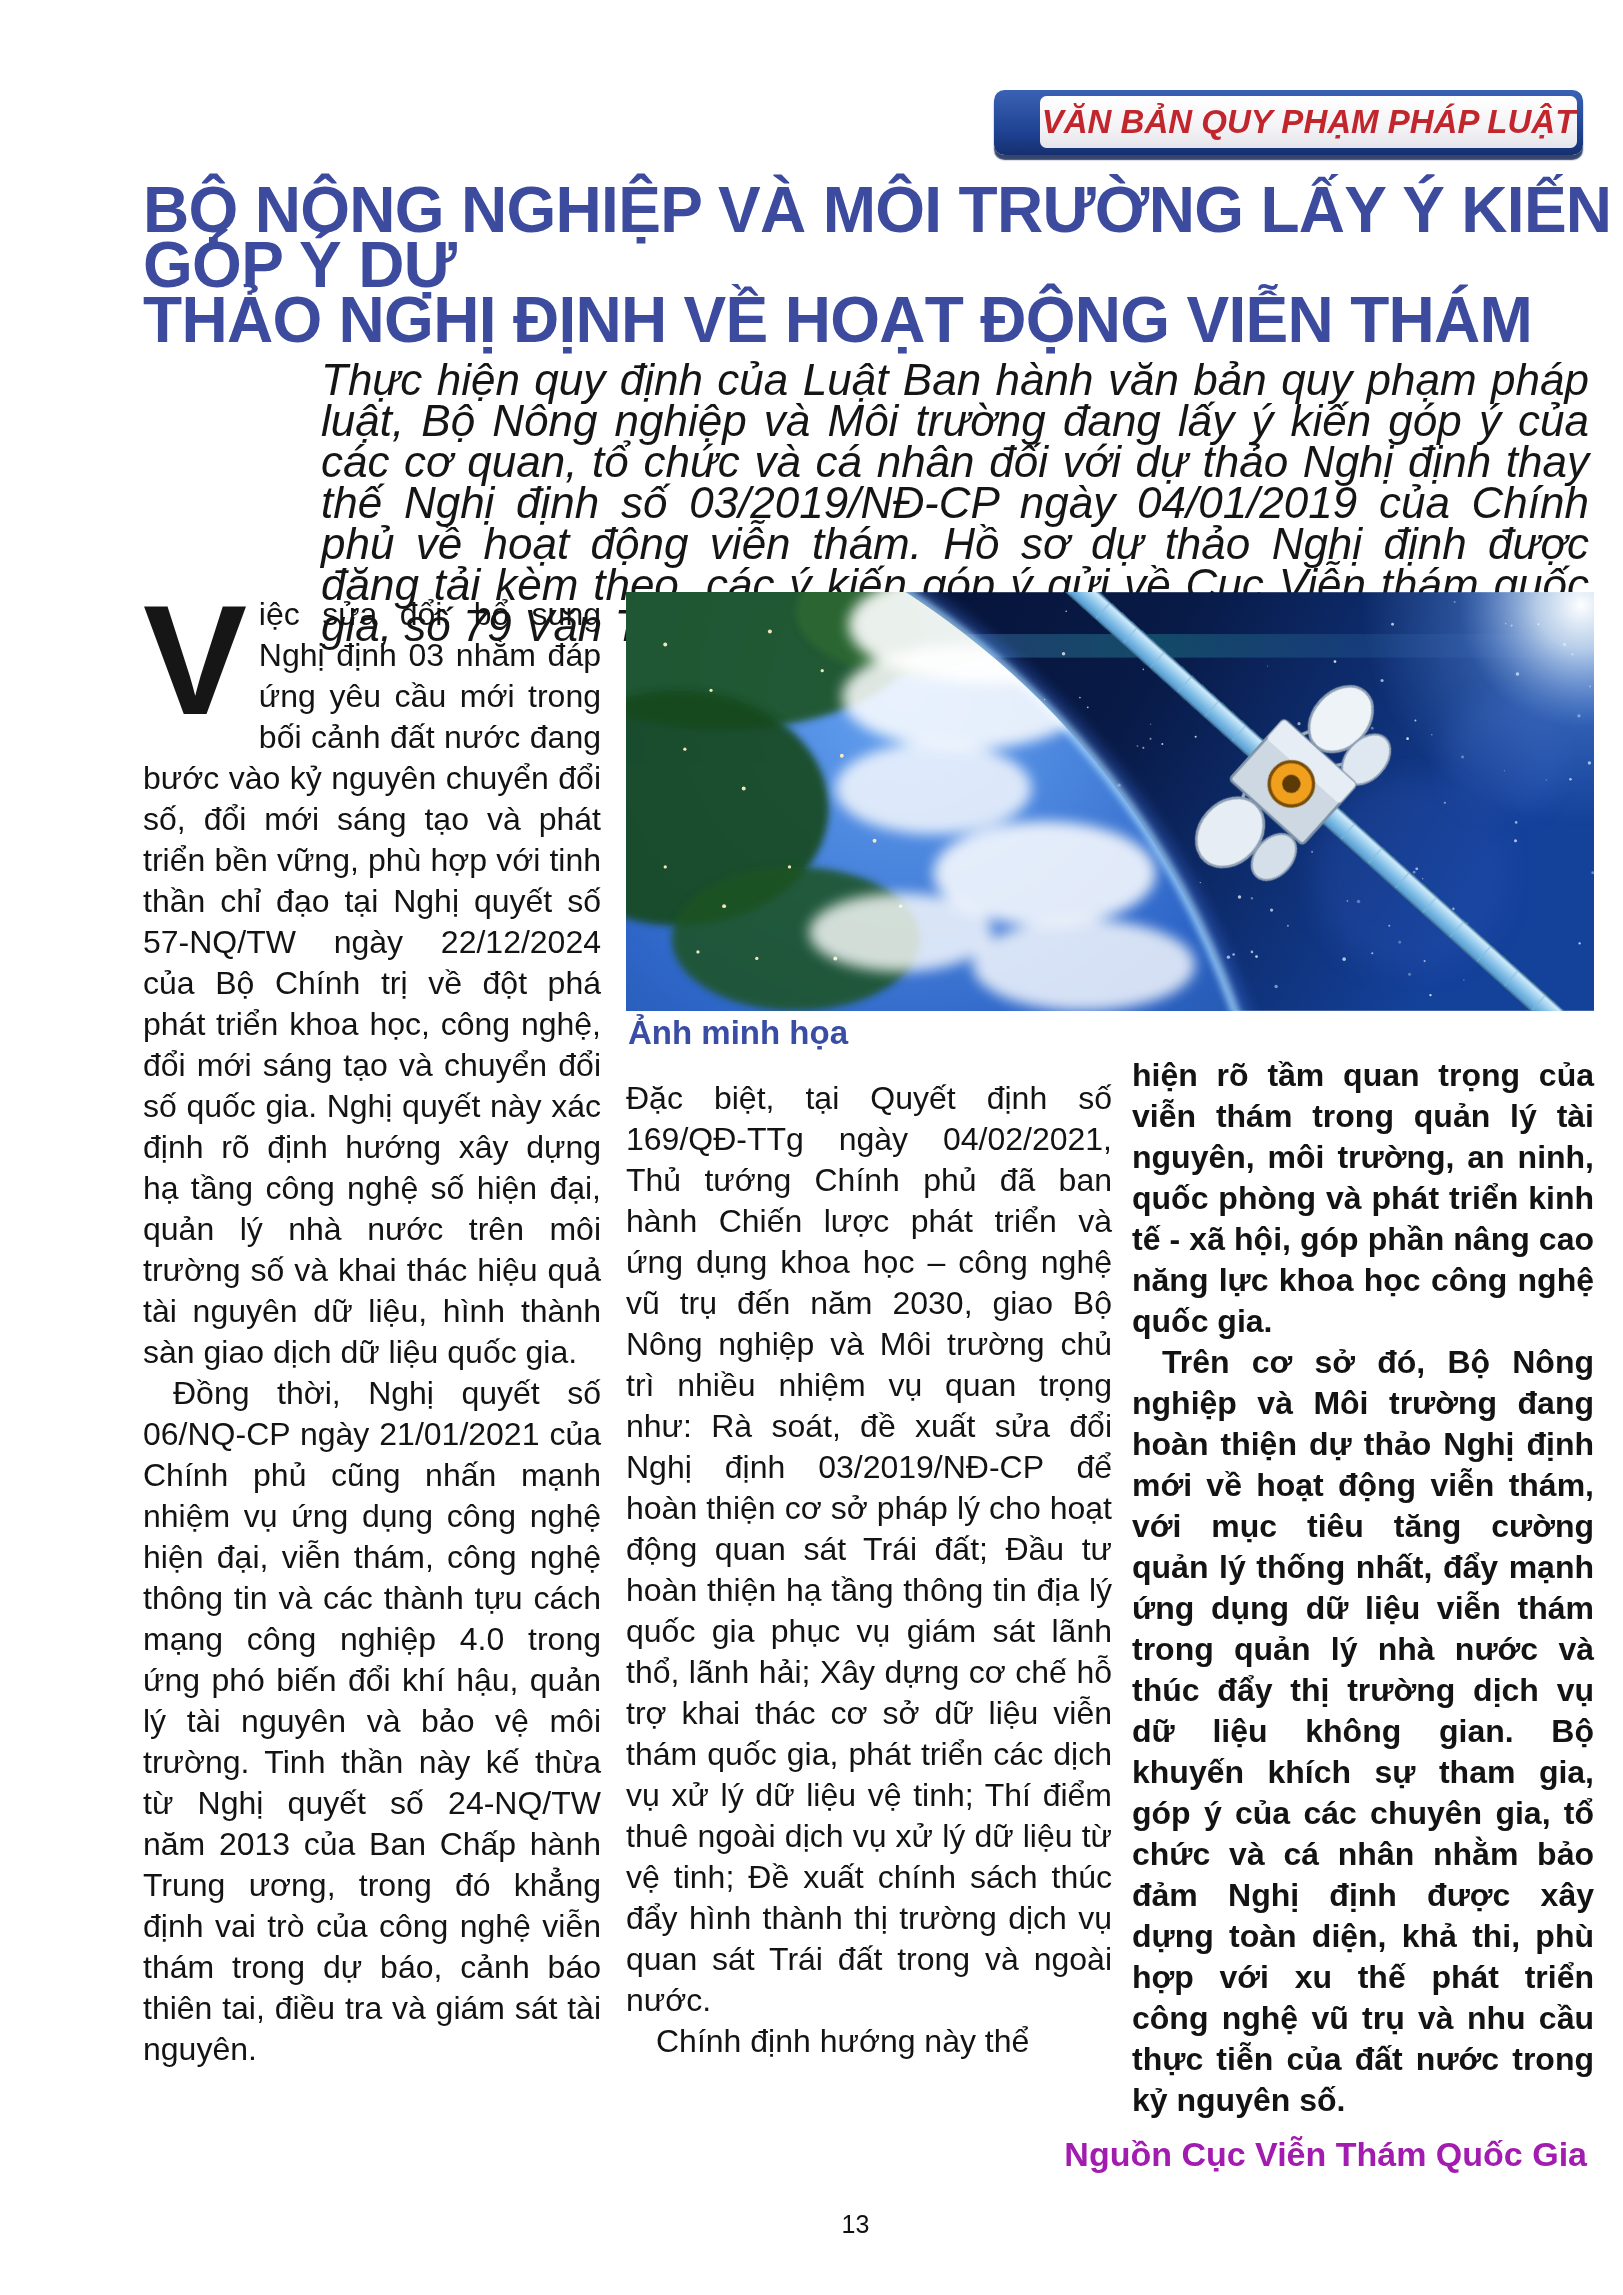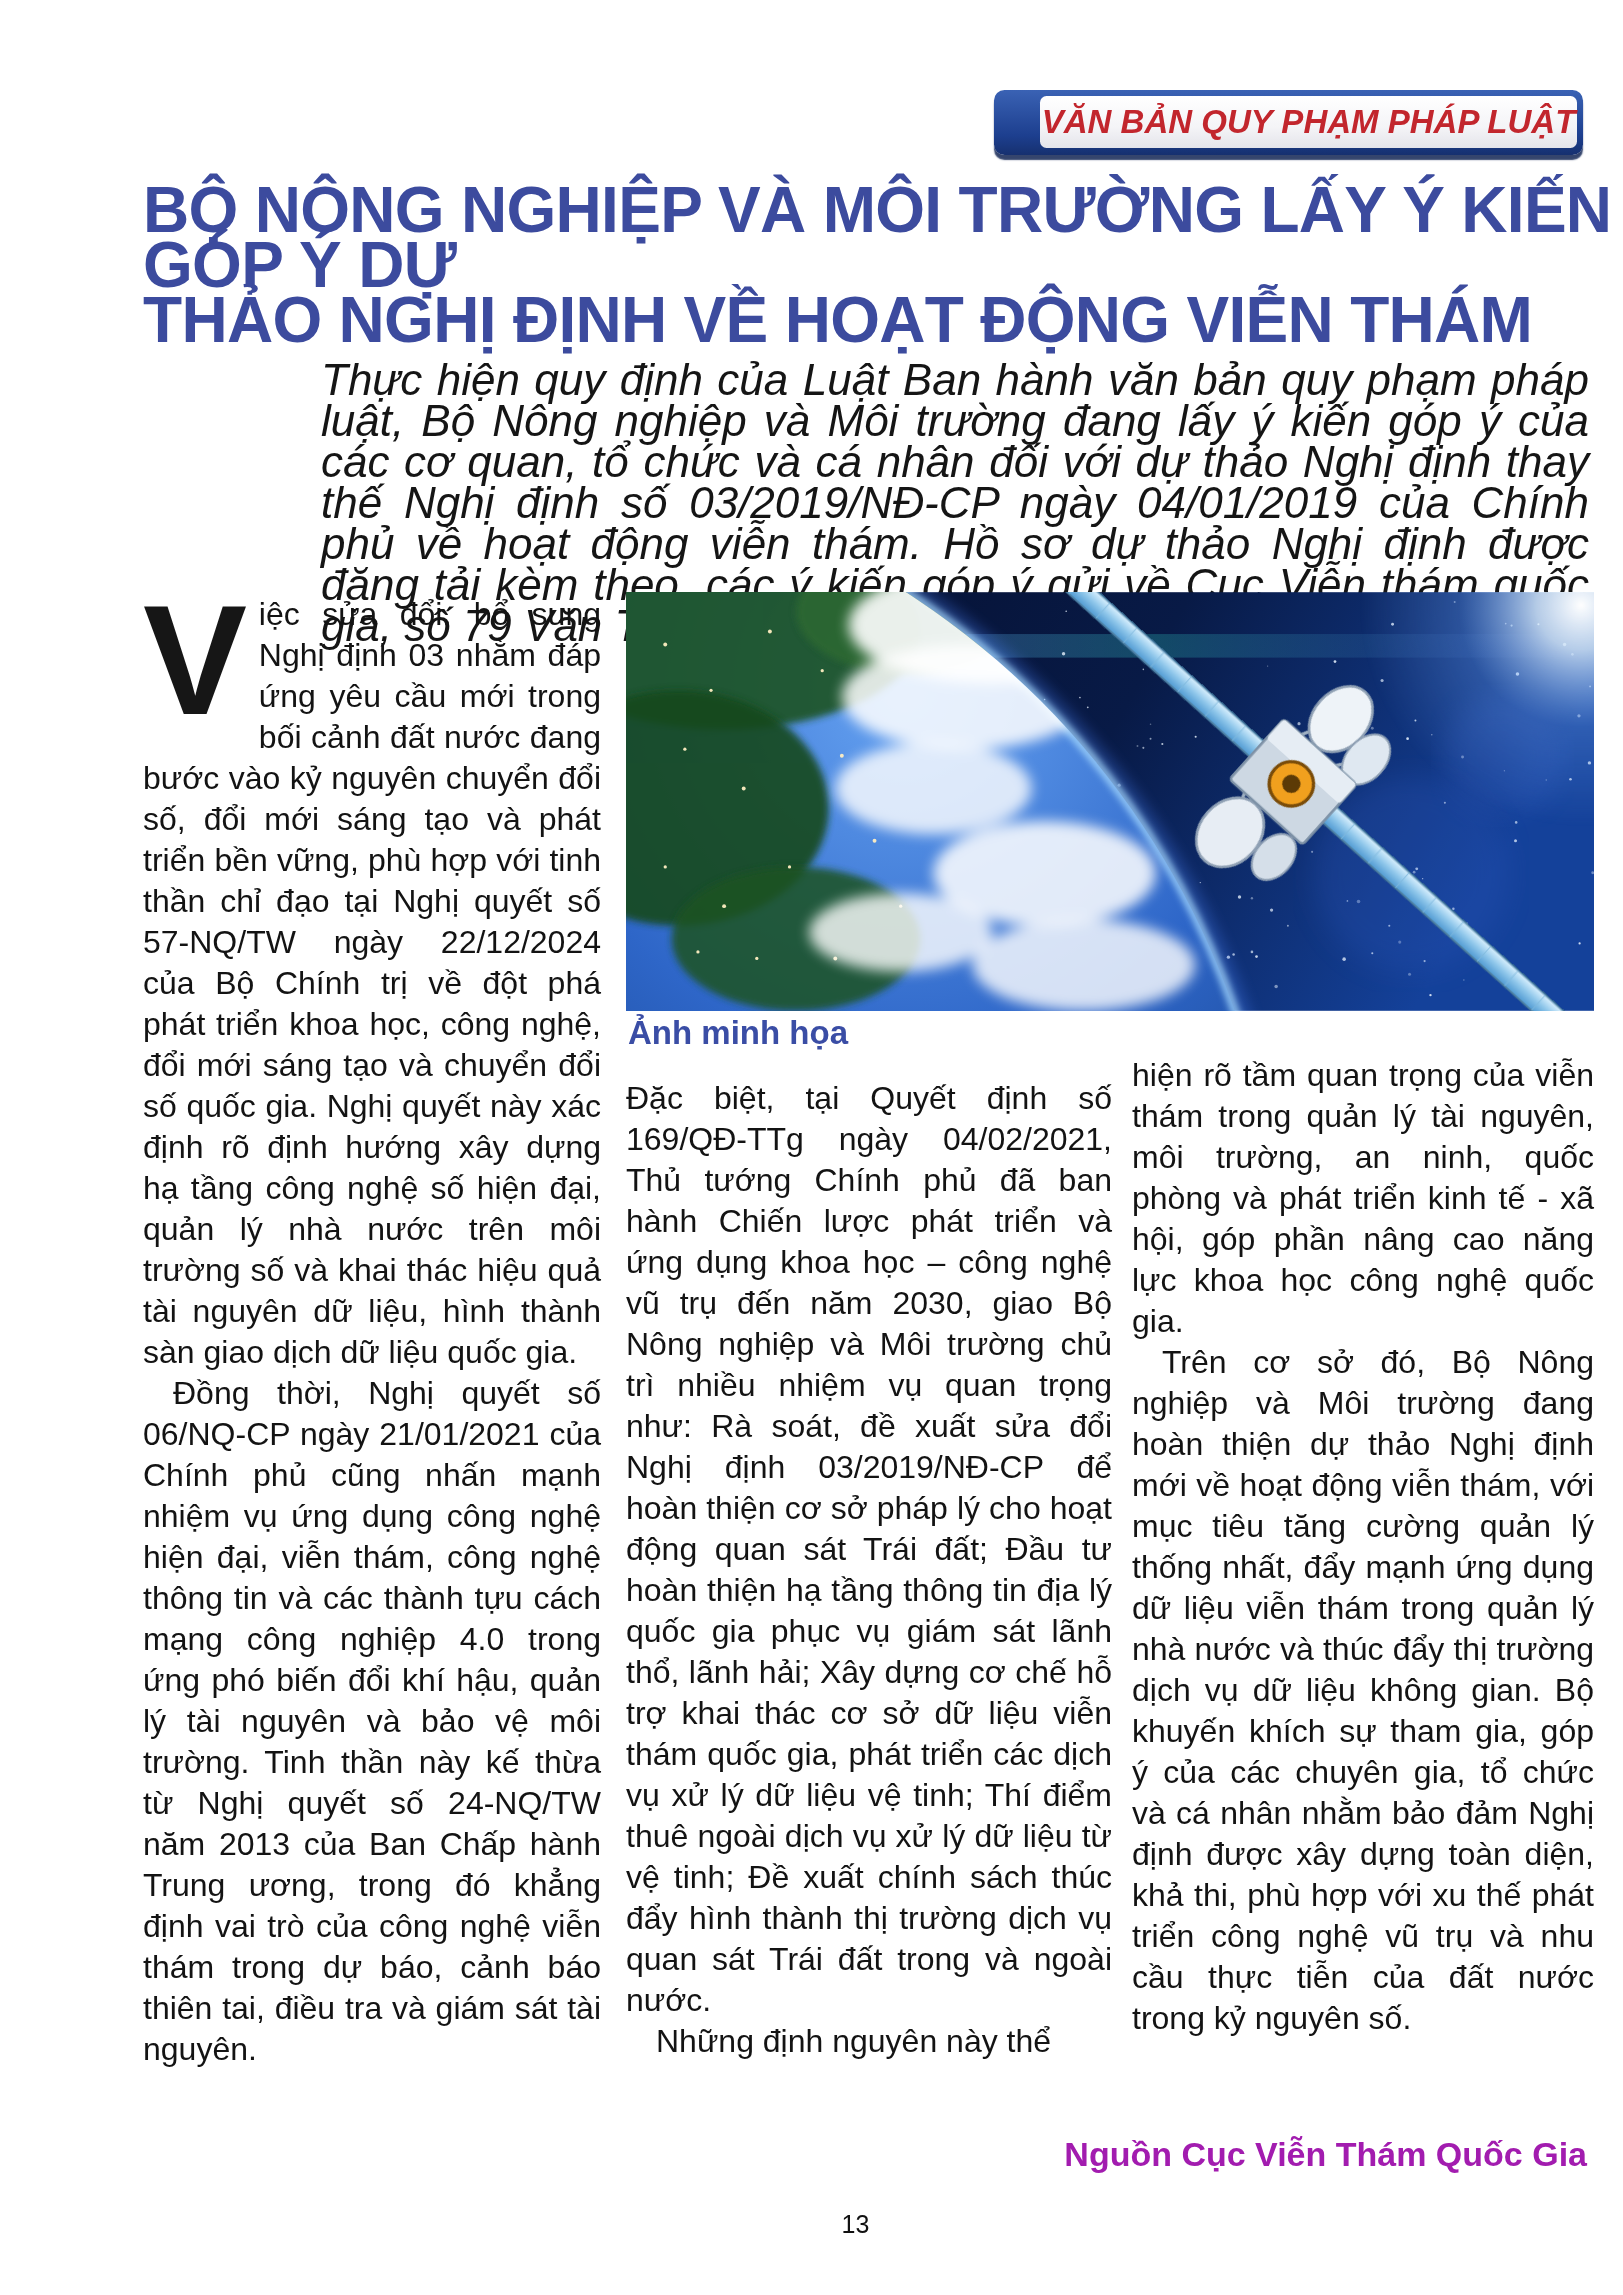--- a/index.html
+++ b/index.html
@@ -40,21 +40,21 @@
     font-size:33px;font-weight:bold;color:#3a4da5;text-align:center;
   }
   
   .col{
     position:absolute;font-size:32px;line-height:41px;color:#131313;
     text-align:justify;
   }
   .col p{margin:0;}
   .col1{left:99px;top:594px;width:458px;}
   .col2{left:582px;top:1078px;width:486px;}
-  .col3{left:1088px;top:1055px;width:462px;}
+  .col3{left:1088px;top:1055px;width:462px;font-weight:bold;}
   .indent{text-indent:30px;}
   .dropcap{
     float:left;font-size:156px;line-height:118px;font-weight:bold;color:#161616;
     margin:6.5px 11.8px 0 0;
   }
   
   .source{
     position:absolute;right:80px;top:2135px;
     font-size:34px;font-weight:bold;color:#a21caf;
   }
@@ -284,21 +284,21 @@
 
   <div class="caption">Ảnh minh họa</div>
 
   <div class="col col1">
     <p><span class="dropcap">V</span><span>iệc sửa đổi, bổ sung Nghị định 03 nhằm đáp ứng yêu cầu mới trong bối cảnh đất nước đang bước vào kỷ nguyên chuyển đổi số, đổi mới sáng tạo và phát triển bền vững, phù hợp với tinh thần chỉ đạo tại Nghị quyết số 57-NQ/TW ngày 22/12/2024 của Bộ Chính trị về đột phá phát triển khoa học, công nghệ, đổi mới sáng tạo và chuyển đổi số quốc gia. Nghị quyết này xác định rõ định hướng xây dựng hạ tầng công nghệ số hiện đại, quản lý nhà nước trên môi trường số và khai thác hiệu quả tài nguyên dữ liệu, hình thành sàn giao dịch dữ liệu quốc gia.</span></p>
     <p class="indent">Đồng thời, Nghị quyết số 06/NQ-CP ngày 21/01/2021 của Chính phủ cũng nhấn mạnh nhiệm vụ ứng dụng công nghệ hiện đại, viễn thám, công nghệ thông tin và các thành tựu cách mạng công nghiệp 4.0 trong ứng phó biến đổi khí hậu, quản lý tài nguyên và bảo vệ môi trường. Tinh thần này kế thừa từ Nghị quyết số 24-NQ/TW năm 2013 của Ban Chấp hành Trung ương, trong đó khẳng định vai trò của công nghệ viễn thám trong dự báo, cảnh báo thiên tai, điều tra và giám sát tài nguyên.</p>
   </div>
 
   <div class="col col2">
     <p>Đặc biệt, tại Quyết định số 169/QĐ-TTg ngày 04/02/2021, Thủ tướng Chính phủ đã ban hành Chiến lược phát triển và ứng dụng khoa học – công nghệ vũ trụ đến năm 2030, giao Bộ Nông nghiệp và Môi trường chủ trì nhiều nhiệm vụ quan trọng như: Rà soát, đề xuất sửa đổi Nghị định 03/2019/NĐ-CP để hoàn thiện cơ sở pháp lý cho hoạt động quan sát Trái đất; Đầu tư hoàn thiện hạ tầng thông tin địa lý quốc gia phục vụ giám sát lãnh thổ, lãnh hải; Xây dựng cơ chế hỗ trợ khai thác cơ sở dữ liệu viễn thám quốc gia, phát triển các dịch vụ xử lý dữ liệu vệ tinh; Thí điểm thuê ngoài dịch vụ xử lý dữ liệu từ vệ tinh; Đề xuất chính sách thúc đẩy hình thành thị trường dịch vụ quan sát Trái đất trong và ngoài nước.</p>
-    <p class="indent">Những định nguyên này thể</p>
+    <p class="indent">Chính định hướng này thể</p>
   </div>
 
   <div class="col col3">
     <p>hiện rõ tầm quan trọng của viễn thám trong quản lý tài nguyên, môi trường, an ninh, quốc phòng và phát triển kinh tế - xã hội, góp phần nâng cao năng lực khoa học công nghệ quốc gia.</p>
     <p class="indent">Trên cơ sở đó, Bộ Nông nghiệp và Môi trường đang hoàn thiện dự thảo Nghị định mới về hoạt động viễn thám, với mục tiêu tăng cường quản lý thống nhất, đẩy mạnh ứng dụng dữ liệu viễn thám trong quản lý nhà nước và thúc đẩy thị trường dịch vụ dữ liệu không gian. Bộ khuyến khích sự tham gia, góp ý của các chuyên gia, tổ chức và cá nhân nhằm bảo đảm Nghị định được xây dựng toàn diện, khả thi, phù hợp với xu thế phát triển công nghệ vũ trụ và nhu cầu thực tiễn của đất nước trong kỷ nguyên số.</p>
   </div>
 
   <div class="source">Nguồn Cục Viễn Thám Quốc Gia</div>
 
   <div class="pagenum">13</div>

